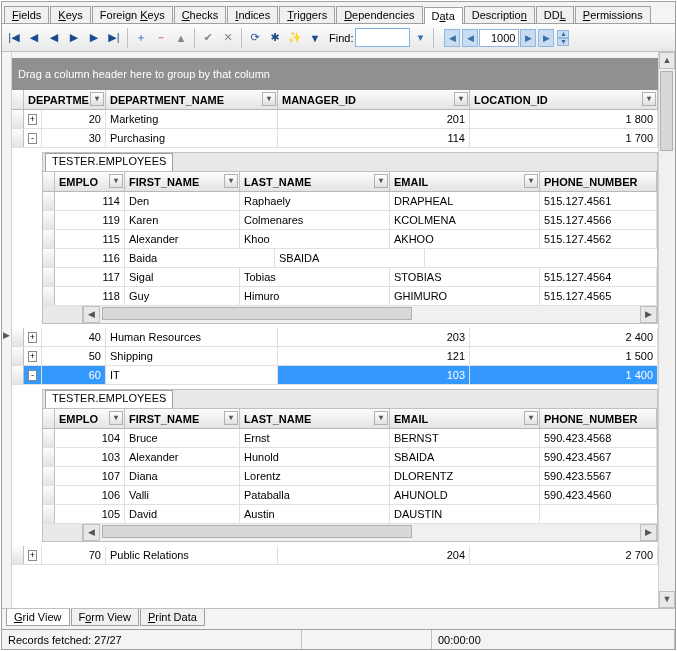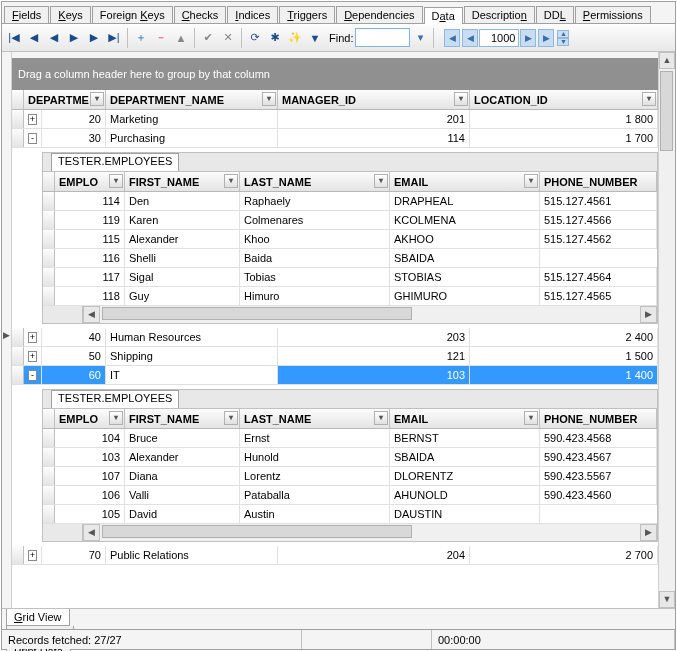--- a/index.html
+++ b/index.html
@@ -217,21 +217,20 @@
   }
   .nested {
     margin:4px 0 4px 30px;
     border:1px solid #c0c0c0;
     background:#fff;
   }
   .nested-tabrow{
     display:flex; height:19px;
     background:#e8e8e8;
     border-bottom:1px solid #c0c0c0;
-    padding-left:6px;
   }
   .nested-tab{
     border:1px solid #a0a0a0;
     border-bottom:none;
     background:#fff;
     padding:1px 6px;
     font-size:11px;
     margin-left:2px;
   }
   .nested .hdr-row{ height:20px; }
@@ -256,21 +255,20 @@
     background:#d8d8d8; border:1px solid #b0b0b0;
   }
 
   .bottom-tabs {
     display:flex;
     height:21px;
     background:#f4f4f4;
     border-top:1px solid #c0c0c0;
     padding-left:4px;
     align-items:flex-start;
-    flex-direction:column;
   }
   .btab{
     border:1px solid #a0a0a0;
     border-top:none;
     background:#f0f0f0;
     padding:2px 7px;
     margin-right:1px;
     font-size:11px;
   }
   .btab.active{ background:#fff; }
@@ -427,21 +425,20 @@
       <div class="indicator"></div>
       <div class="cell num" style="width:70px">115</div>
       <div class="cell" style="width:115px">Alexander</div>
       <div class="cell" style="width:150px">Khoo</div>
       <div class="cell" style="width:150px">AKHOO</div>
       <div class="cell" style="flex:1">515.127.4562</div>
     </div>
             <div class="data-row">
       <div class="indicator"></div>
       <div class="cell num" style="width:70px">116</div>
-      <div class="cell" style="width:115px">Shelli</div>
       <div class="cell" style="width:150px">Baida</div>
       <div class="cell" style="width:150px">SBAIDA</div>
     </div>
             <div class="data-row">
       <div class="indicator"></div>
       <div class="cell num" style="width:70px">117</div>
       <div class="cell" style="width:115px">Sigal</div>
       <div class="cell" style="width:150px">Tobias</div>
       <div class="cell" style="width:150px">STOBIAS</div>
       <div class="cell" style="flex:1">515.127.4564</div>

